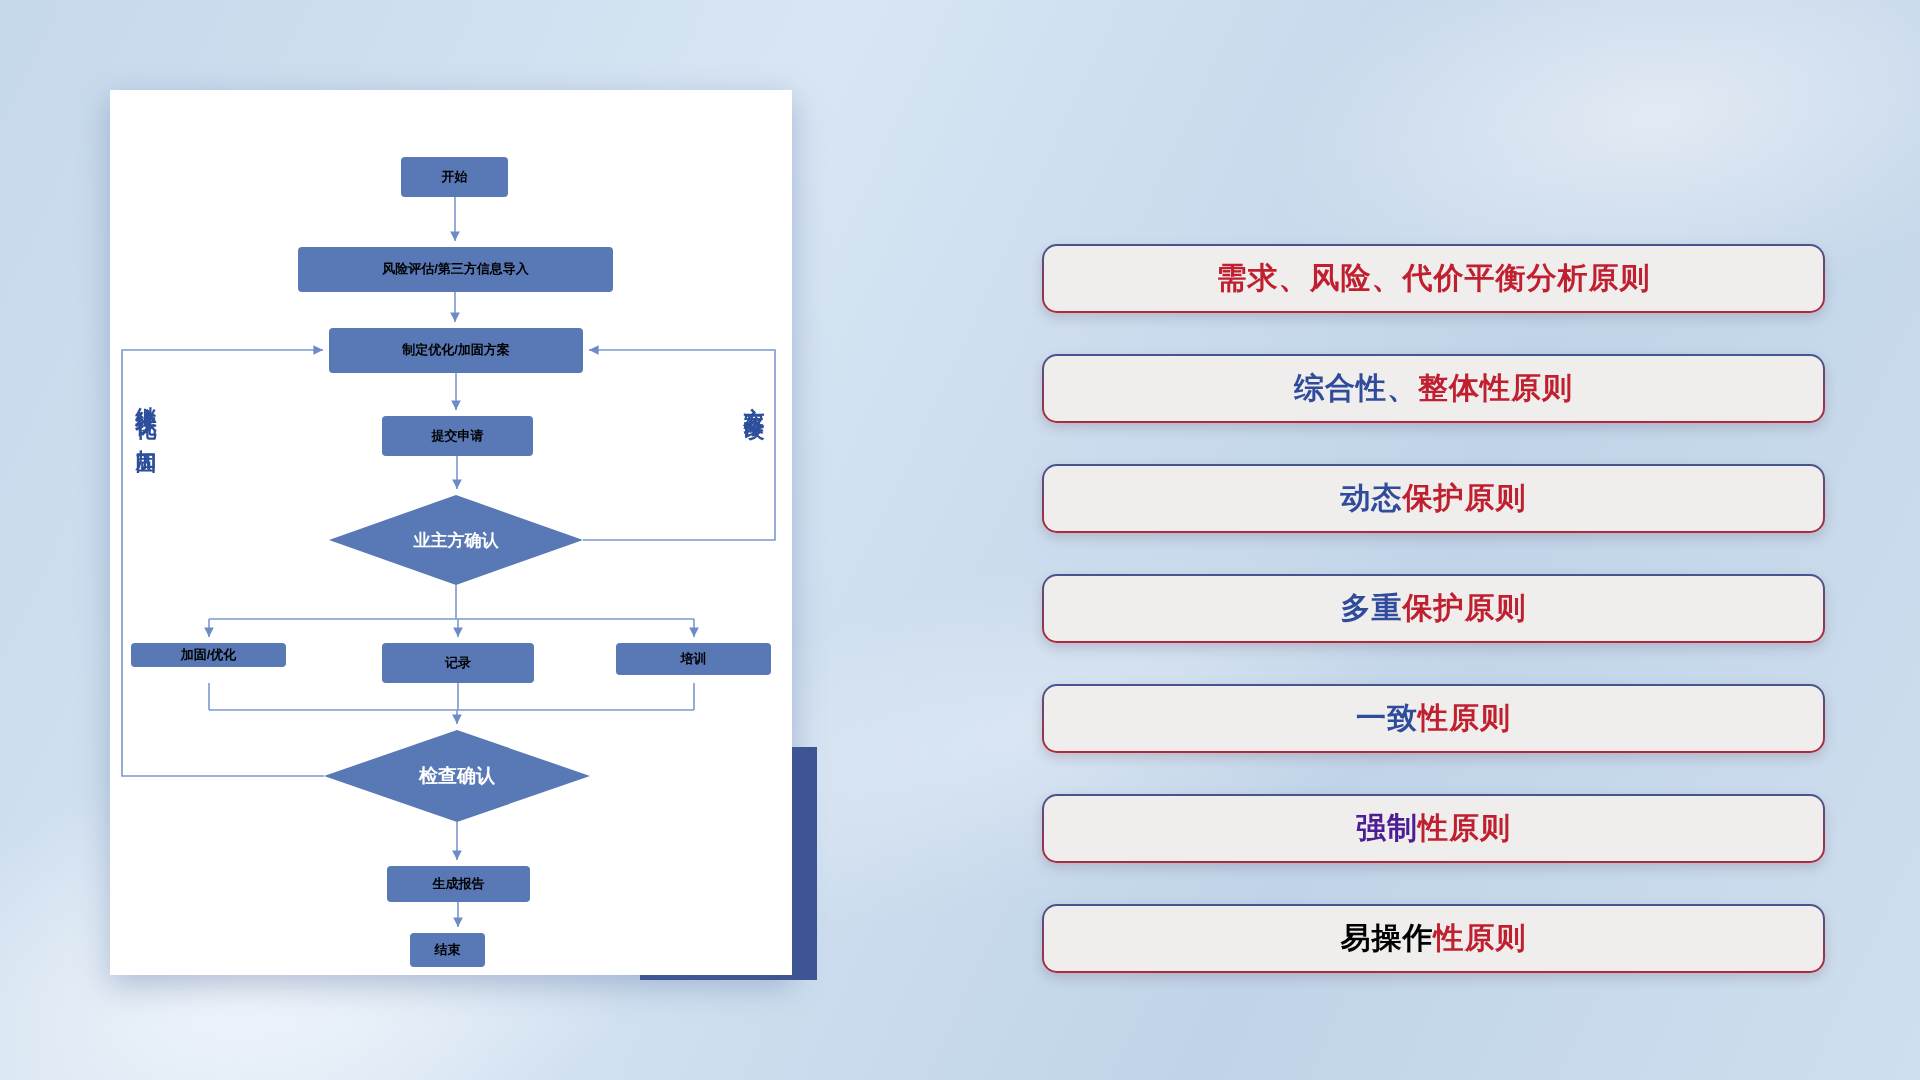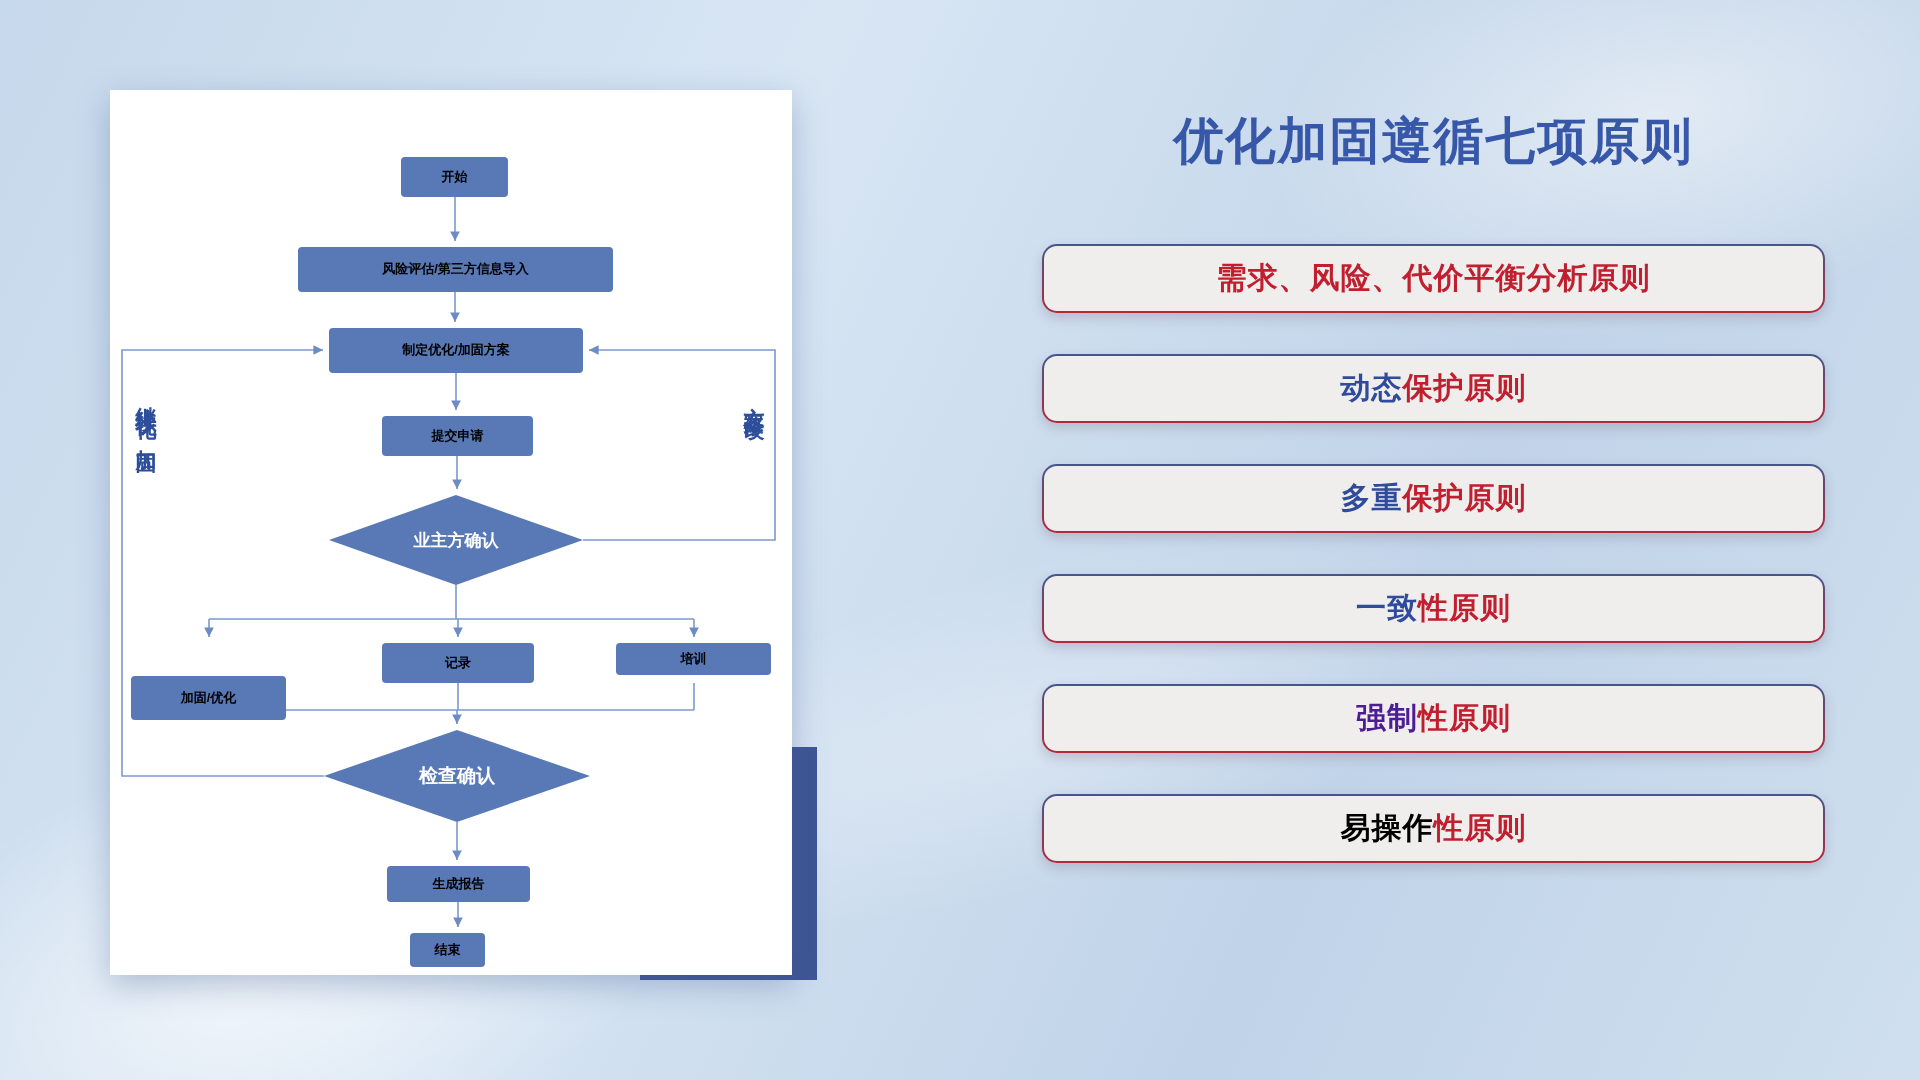--- a/index.html
+++ b/index.html
@@ -160,48 +160,53 @@
     <div class="flow-box" style="left:291px; top:67px; width:107px; height:40px;">开始</div>
 
     <div class="flow-box" style="left:188px; top:157px; width:315px; height:45px;">风险评估/第三方信息导入</div>
 
     <div class="flow-box" style="left:219px; top:238px; width:254px; height:45px;">制定优化/加固方案</div>
 
     <div class="flow-box" style="left:272px; top:326px; width:151px; height:40px;">提交申请</div>
 
     <div class="flow-diamond" style="left:219px; top:405px; width:254px; height:90px; font-size:17px;">业主方确认</div>
 
-    <div class="flow-box" style="left:21px; top:553px; width:155px; height:44px;margin-top:33px;">加固/优化</div>
+    <div class="flow-box" style="left:21px; top:553px; width:155px; height:24px;">加固/优化</div>
 
     <div class="flow-box" style="left:272px; top:553px; width:152px; height:40px;">记录</div>
 
     <div class="flow-box" style="left:506px; top:553px; width:155px; height:32px;">培训</div>
 
     <div class="flow-diamond" style="left:214px; top:640px; width:266px; height:92px;">检查确认</div>
 
     <div class="flow-box" style="left:277px; top:776px; width:143px; height:36px;">生成报告</div>
 
     <div class="flow-box" style="left:300px; top:843px; width:75px; height:34px;">结束</div>
 
     <div class="side-label" style="left:22px; top:300px;">继续优化/加固</div>
 
     <div class="side-label" style="left:630px; top:300px;">方案修改</div>
   </div>
 
-  <div class="right-panel-title">优化加固遵循七项原则</div>
 
   <div class="principles">
 
     <div class="principle">
       <div class="principle-inner">
         <span style="color: rgb(192, 31, 48);">需求、风险、代价平衡分析原则</span>
           <span></span>
       </div>
     </div>
 
+    <div class="principle">
+      <div class="principle-inner">
+        <span style="color: rgb(47, 75, 156);">综合性、</span>
+          <span style="color: rgb(192, 31, 48);">整体性原则</span>
+      </div>
+    </div>
 
     <div class="principle">
       <div class="principle-inner">
         <span style="color: rgb(47, 75, 156);">动态</span>
           <span style="color: rgb(192, 31, 48);">保护原则</span>
       </div>
     </div>
 
     <div class="principle">
       <div class="principle-inner">

